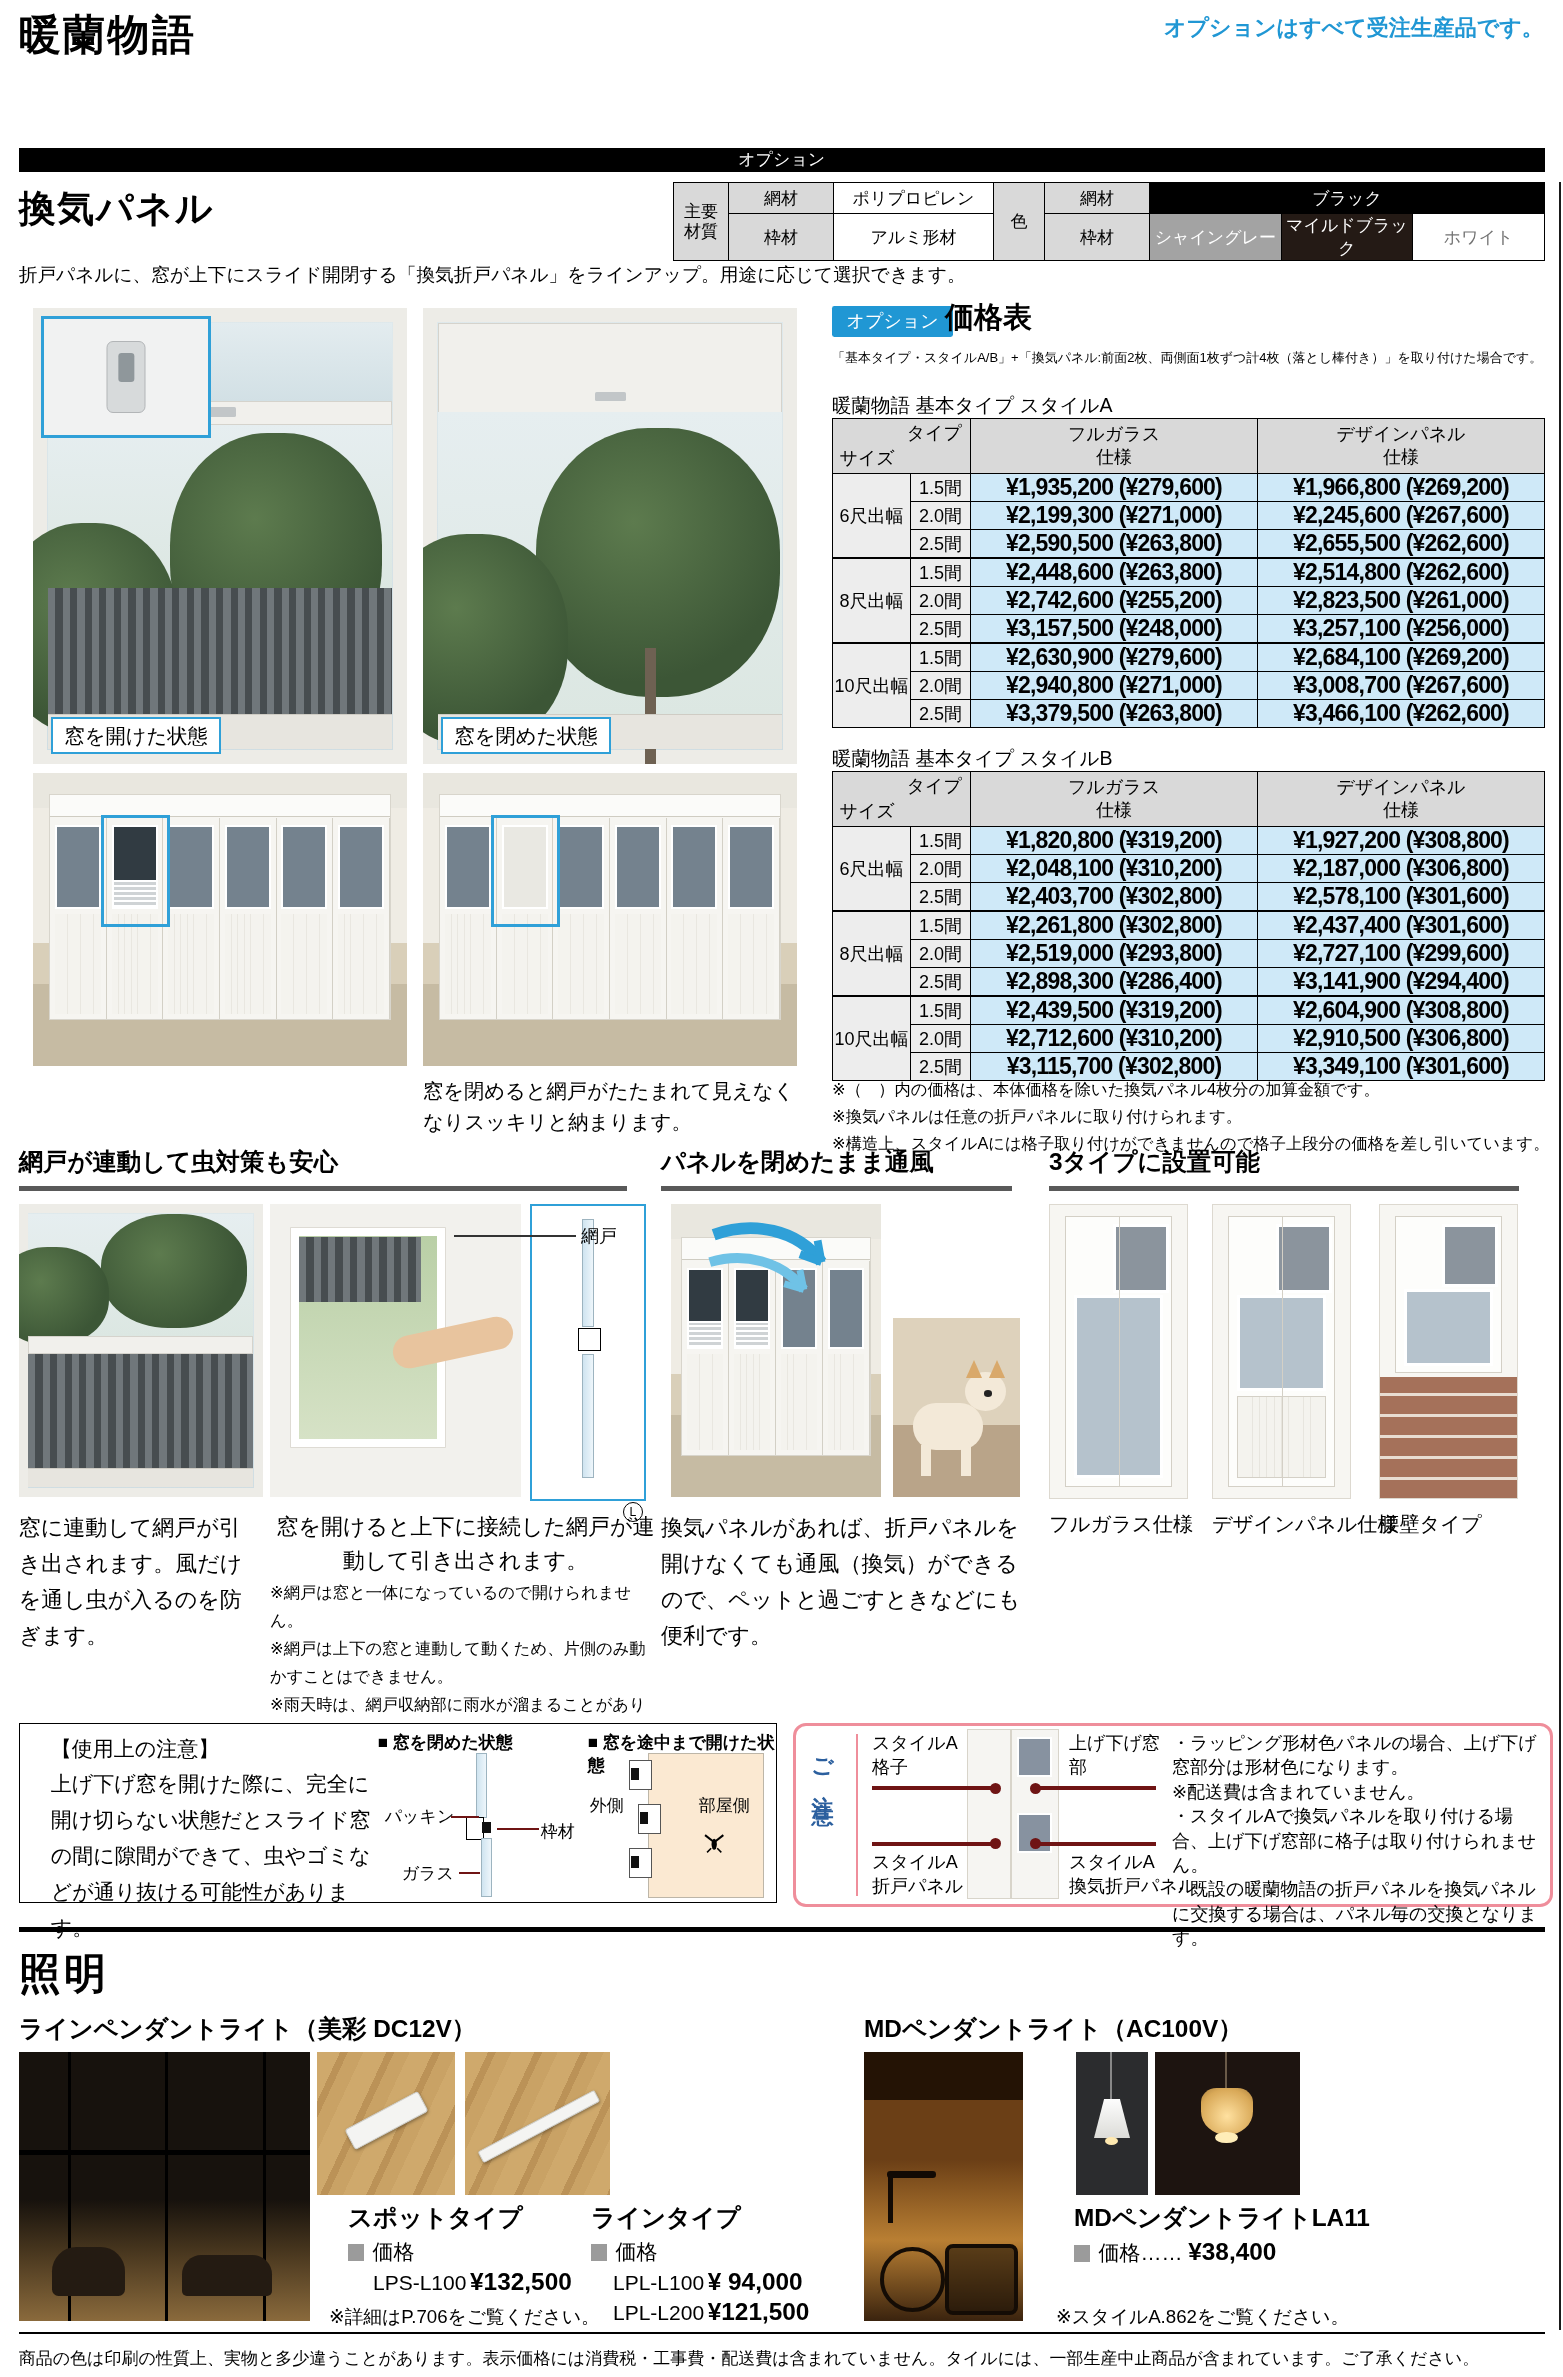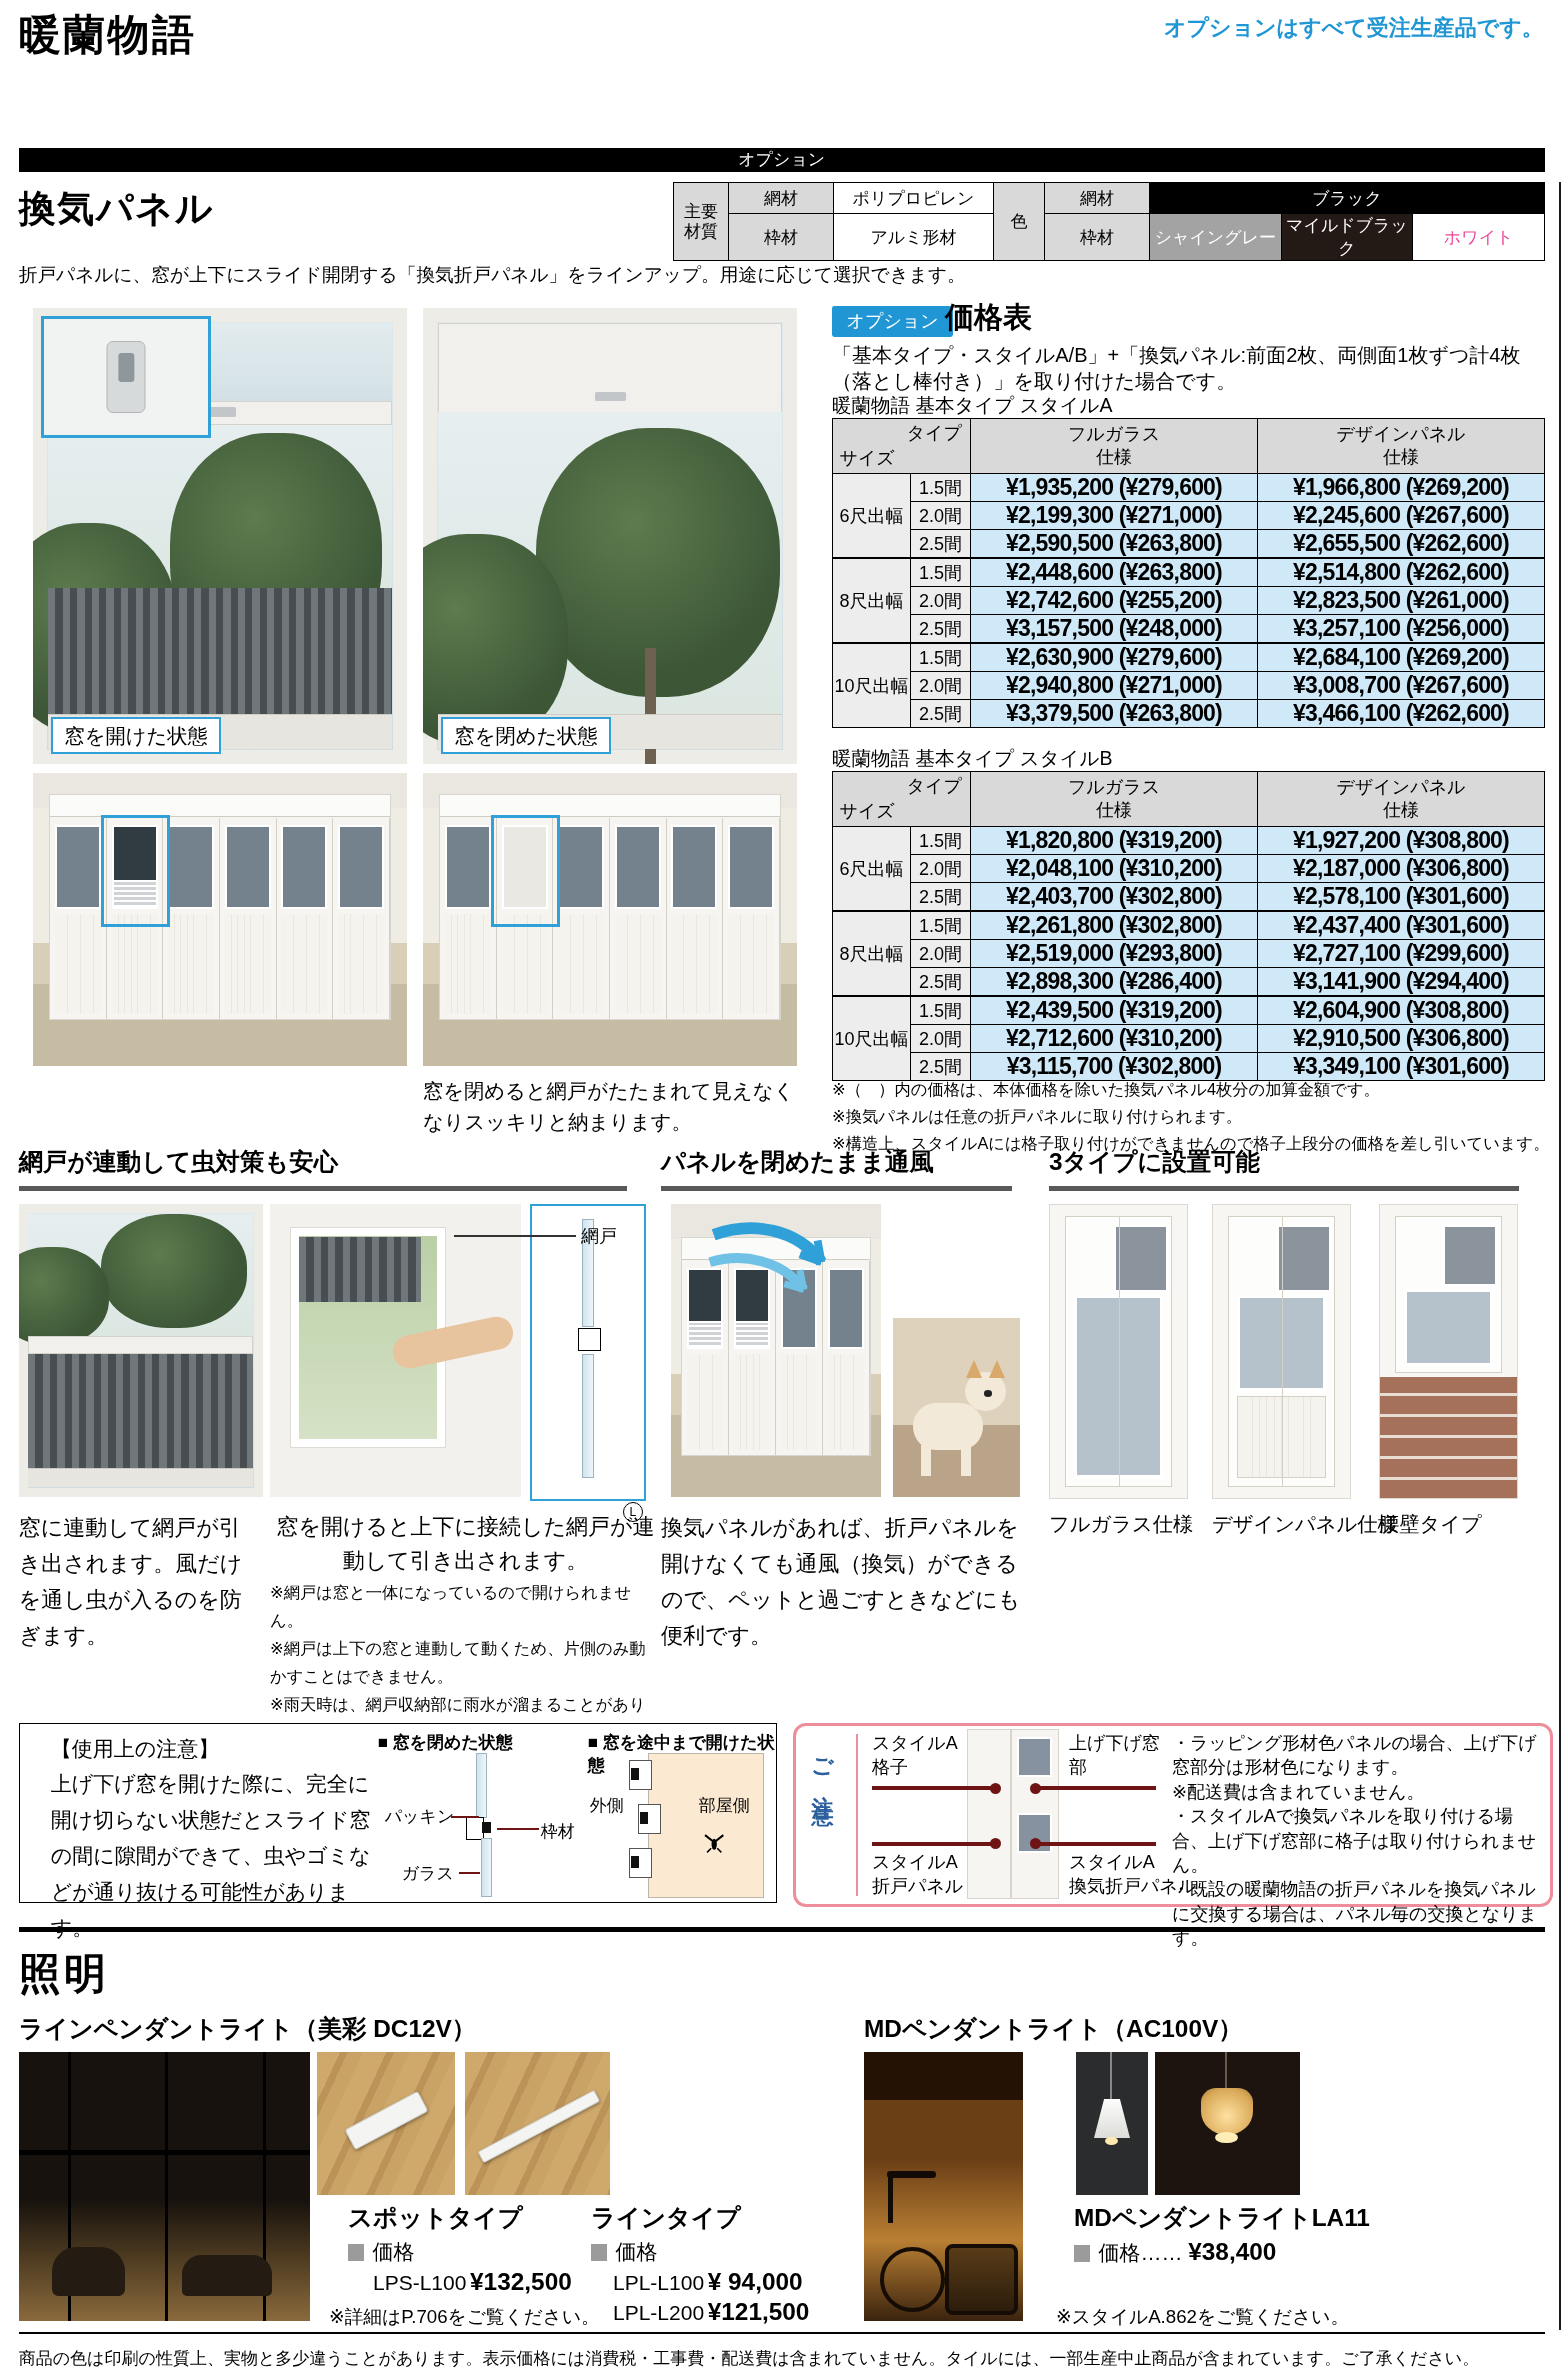--- a/index.html
+++ b/index.html
@@ -13,26 +13,26 @@
   .sec-h1{font-size:37px;font-weight:bold;letter-spacing:1.6px;}
   .intro{font-size:18.7px;}
   
   .mtable{border-collapse:collapse;table-layout:fixed;}
   .mtable td{border:0.8px solid #000;text-align:center;vertical-align:middle;font-size:17px;padding:0;height:30px;}
   .mtable .hd{background:#d9d9d9;}
   .mtable .wv{background:#fff;}
   .cell-black{background:#000;color:#fff;border-bottom:1.6px solid #fff;}
   .cell-sgray{background:#a3a3a3;color:#fff;}
   .cell-mblack{background:#241a15;color:#fff;}
-  .cell-white{background:#fff;color:#ec4899;}
+  .cell-white{background:#fff;color:#737373;}
   .two-line{display:block;width:37px;margin:0 auto;line-height:19.5px;word-break:break-all;}
   
   .badge{background:#2097d4;color:#fff;font-size:18px;padding:3.3px 14.6px;border-radius:2.4px;}
   .price-h{font-size:29px;font-weight:bold;}
-  .price-desc{font-size:20px;line-height:26px;}
+  .price-desc{font-size:13px;line-height:32px;}
   .tcap{font-size:19.5px;}
   .ptable{border-collapse:collapse;table-layout:fixed;width:713px;border:1.6px solid #000;}
   .ptable th,.ptable td{border:0.8px solid #000;text-align:center;padding:0;}
   .ptable thead th{background:#d9d9d9;font-weight:normal;font-size:18px;height:54px;line-height:23px;}
   .ptable td.size{background:#ededed;font-size:18px;}
   .ptable td.type{background:#ededed;font-size:18px;}
   .ptable td.price{background:#cfe9f8;font-size:23px;font-weight:bold;height:26px;letter-spacing:-0.8px;}
   .ptable tr.gsep td{border-top:2.4px solid #000;}
   th.diag{position:relative;background-image:linear-gradient(to bottom right,transparent calc(50% - 1.2px),#333 calc(50% - 1.2px),#333 calc(50% + 0.4px),transparent calc(50% + 0.4px));}
   th.diag .sz{position:absolute;left:6.5px;bottom:3.3px;}

